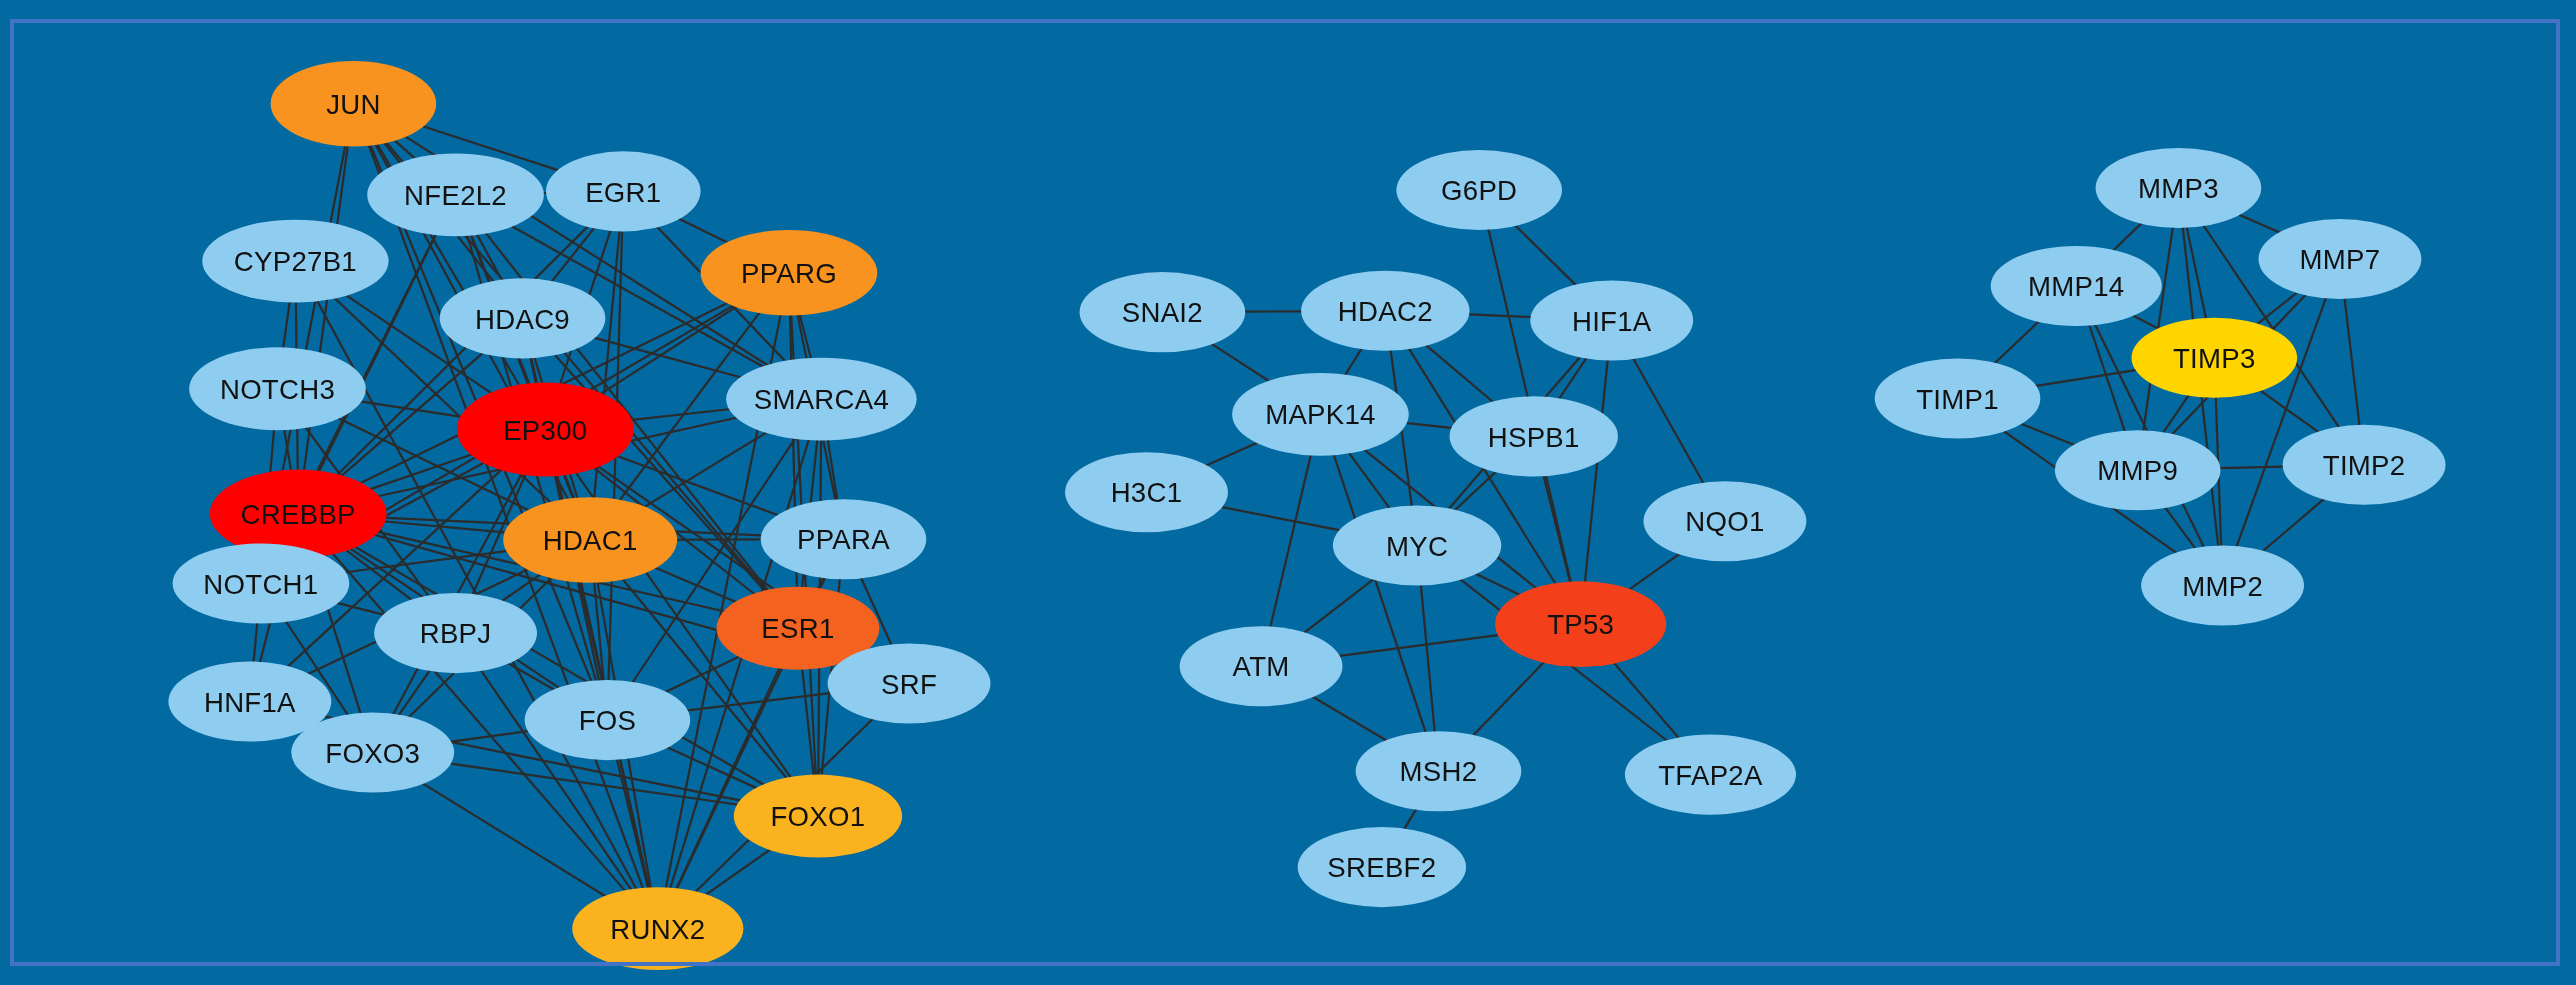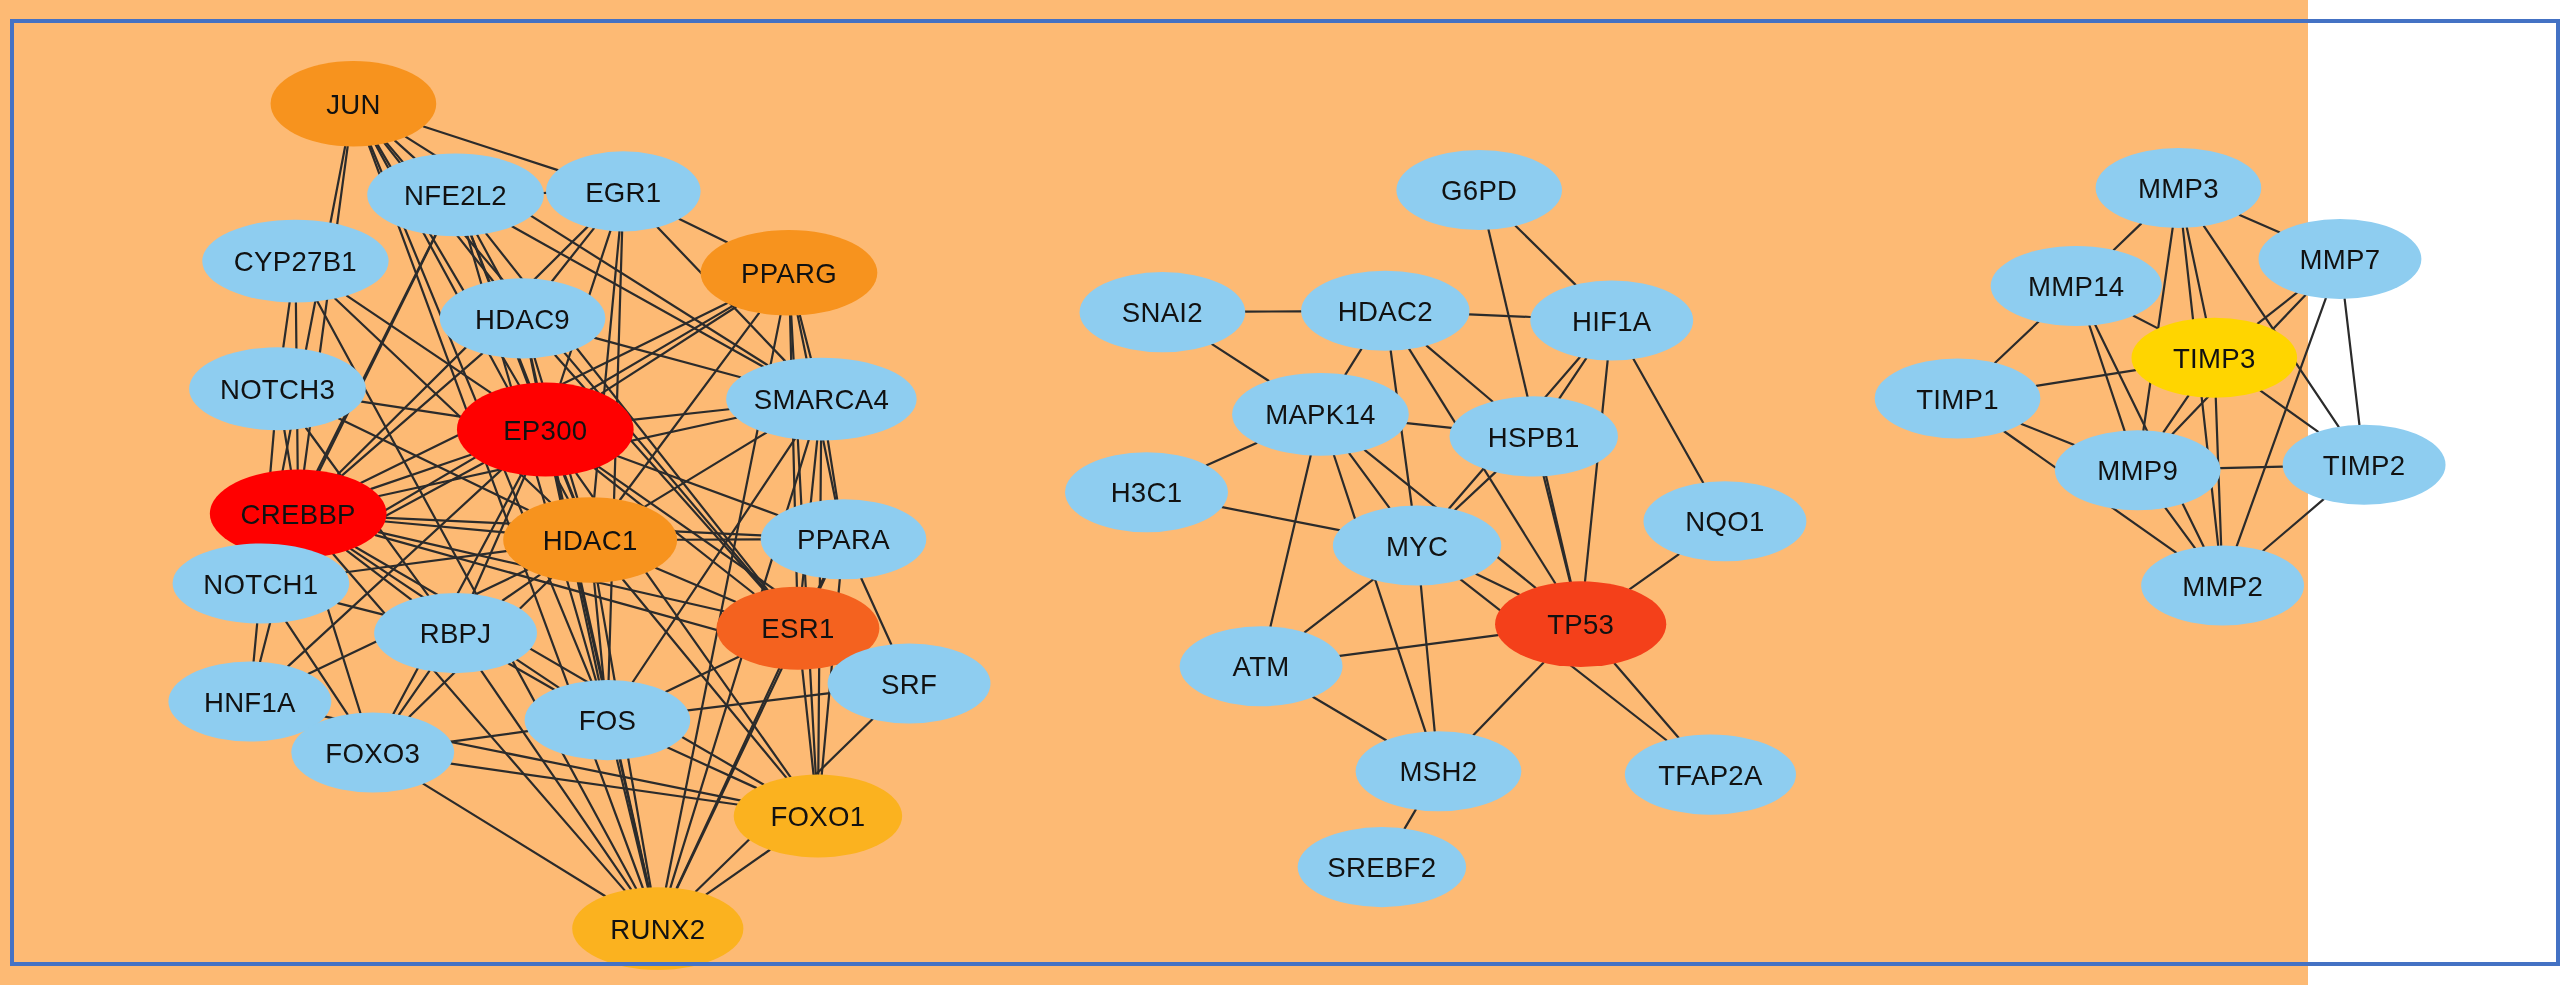--- a/index.html
+++ b/index.html
@@ -5,23 +5,23 @@
   html, body {
     margin: 0;
     padding: 0;
     background: #ffffff;
   }
   body {
     font-family: "Liberation Sans", sans-serif;
   }
   #figure-frame {
     position: relative;
-    width: 2308px;
+    width: 2576px;
     height: 986px;
-    background: #fdba74;
+    background: #0369a1;
     box-sizing: border-box;
   }
   #frame-border {
     position: absolute;
     left: 10.4px;
     top: 19.3px;
     width: 2550px;
     height: 947px;
     border: 4.8px solid #4472C4;
     box-sizing: border-box;

